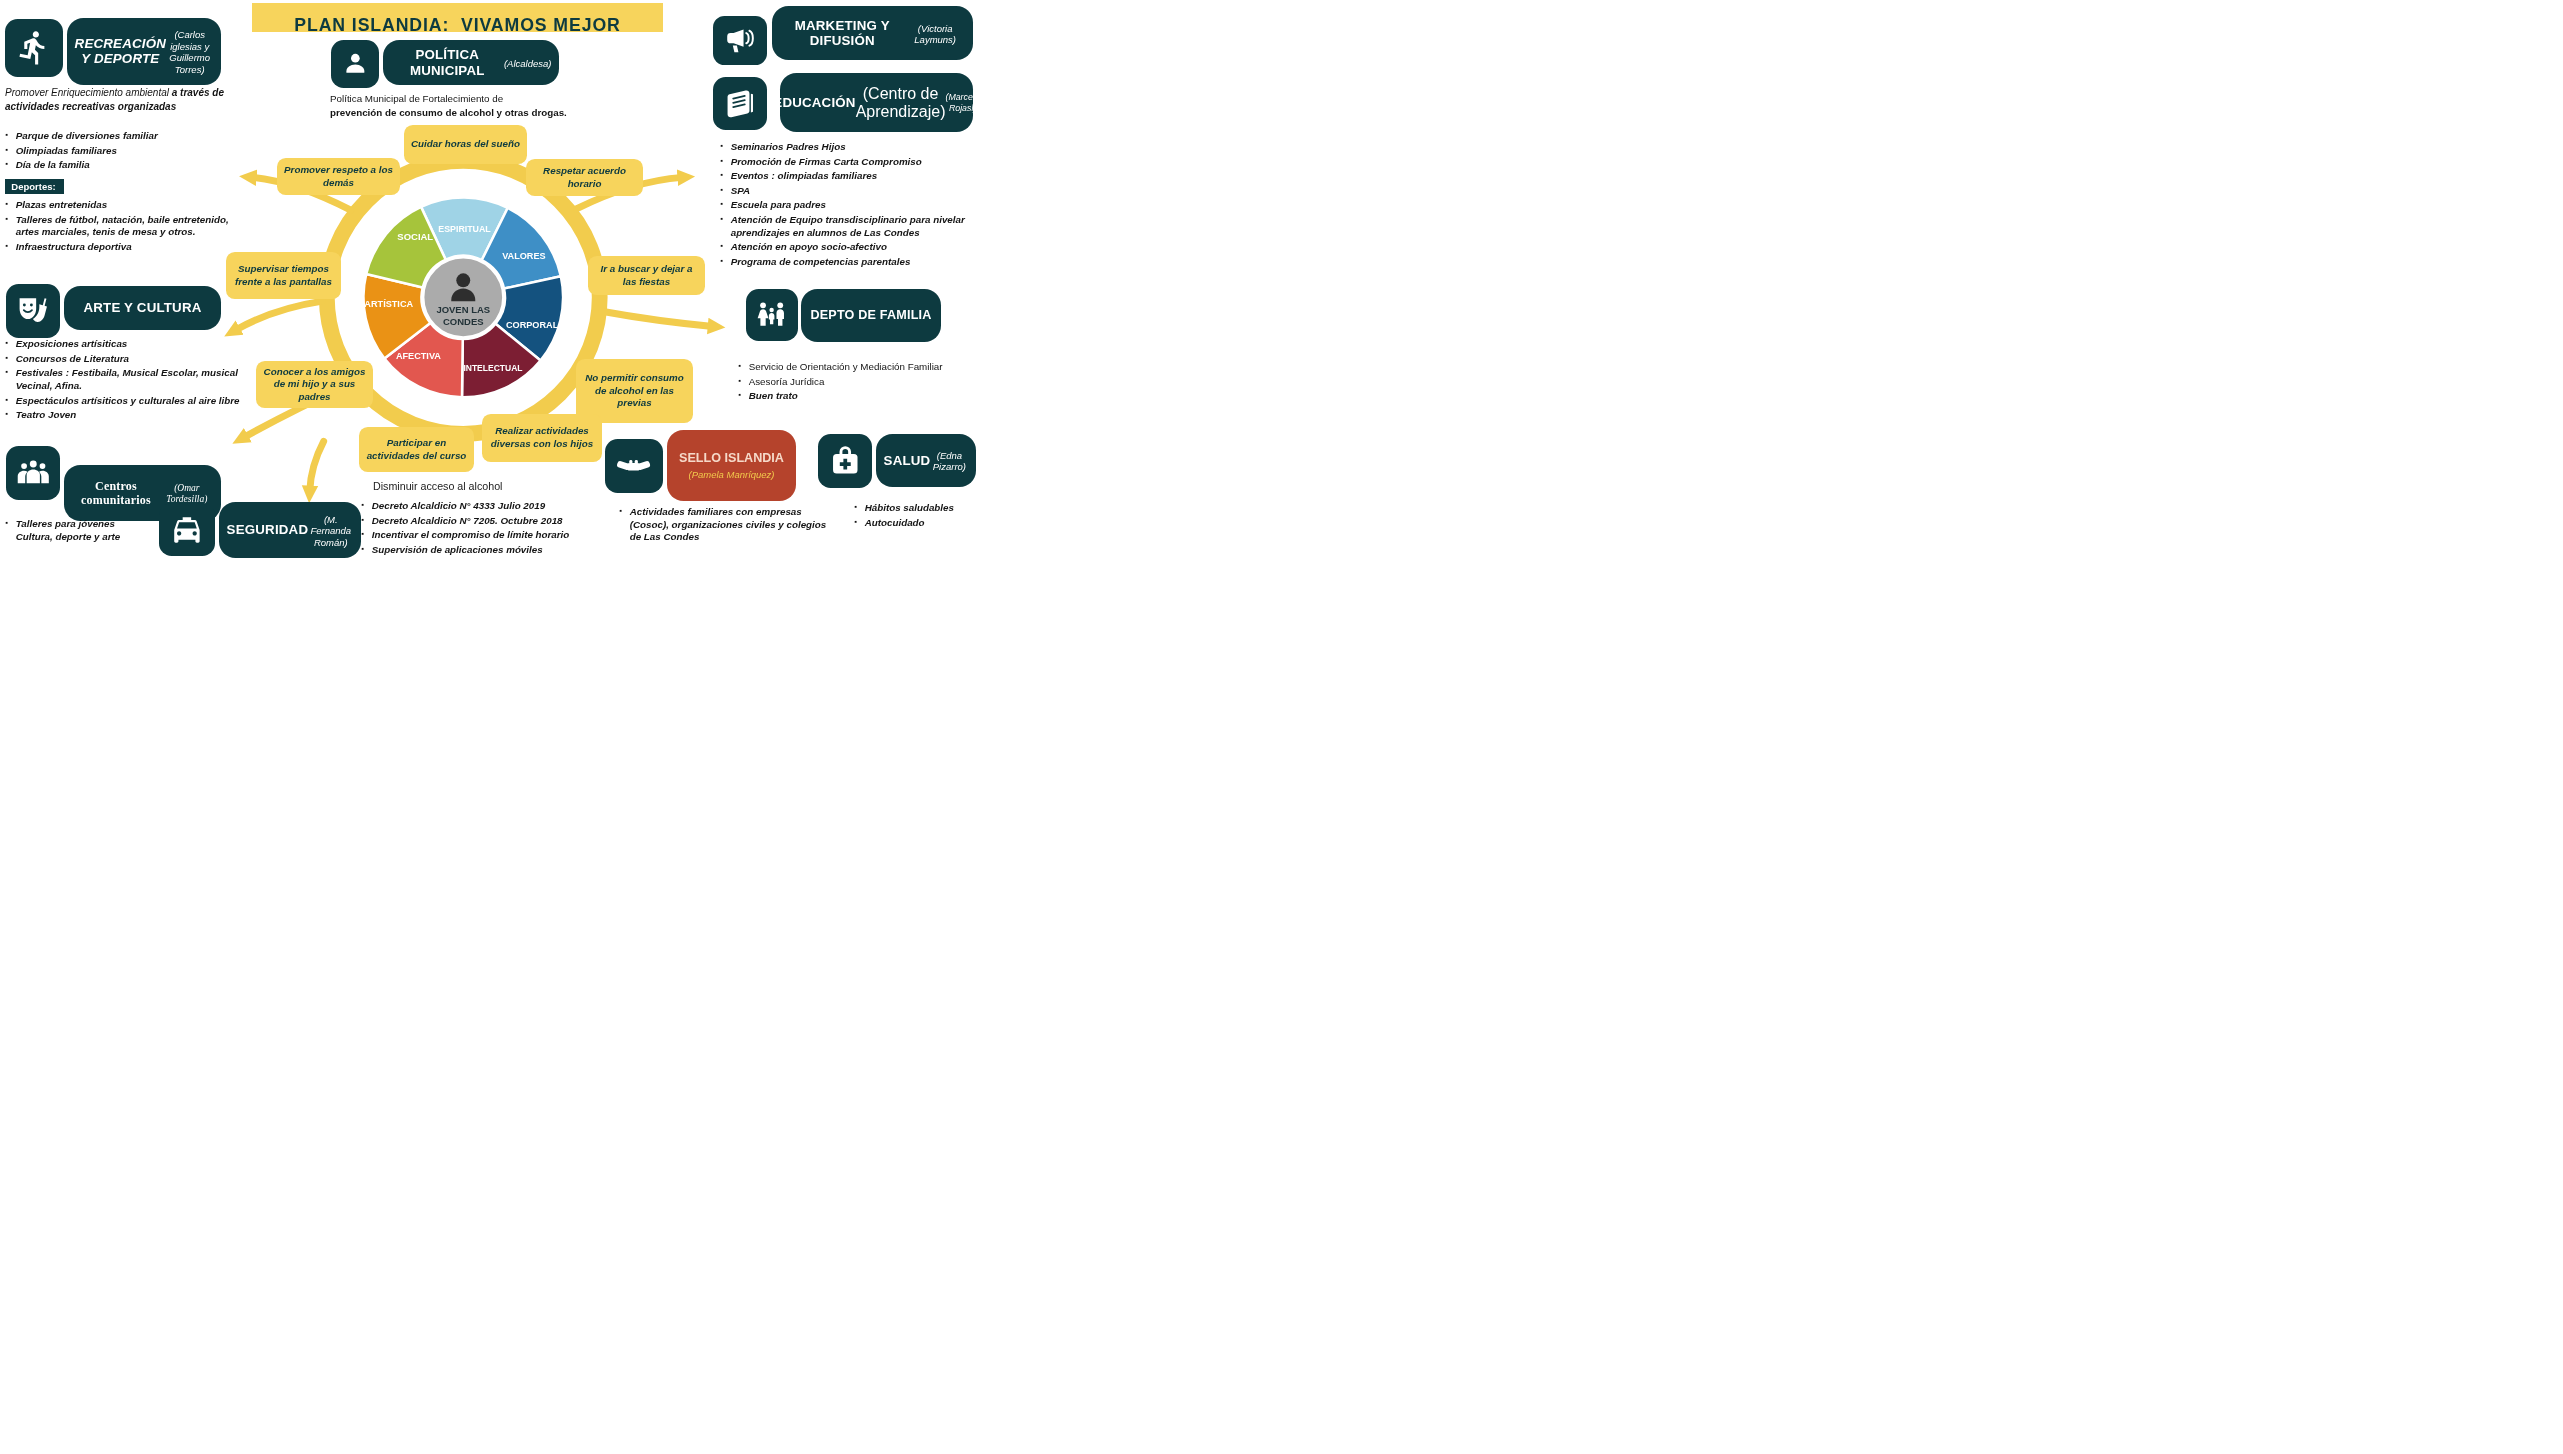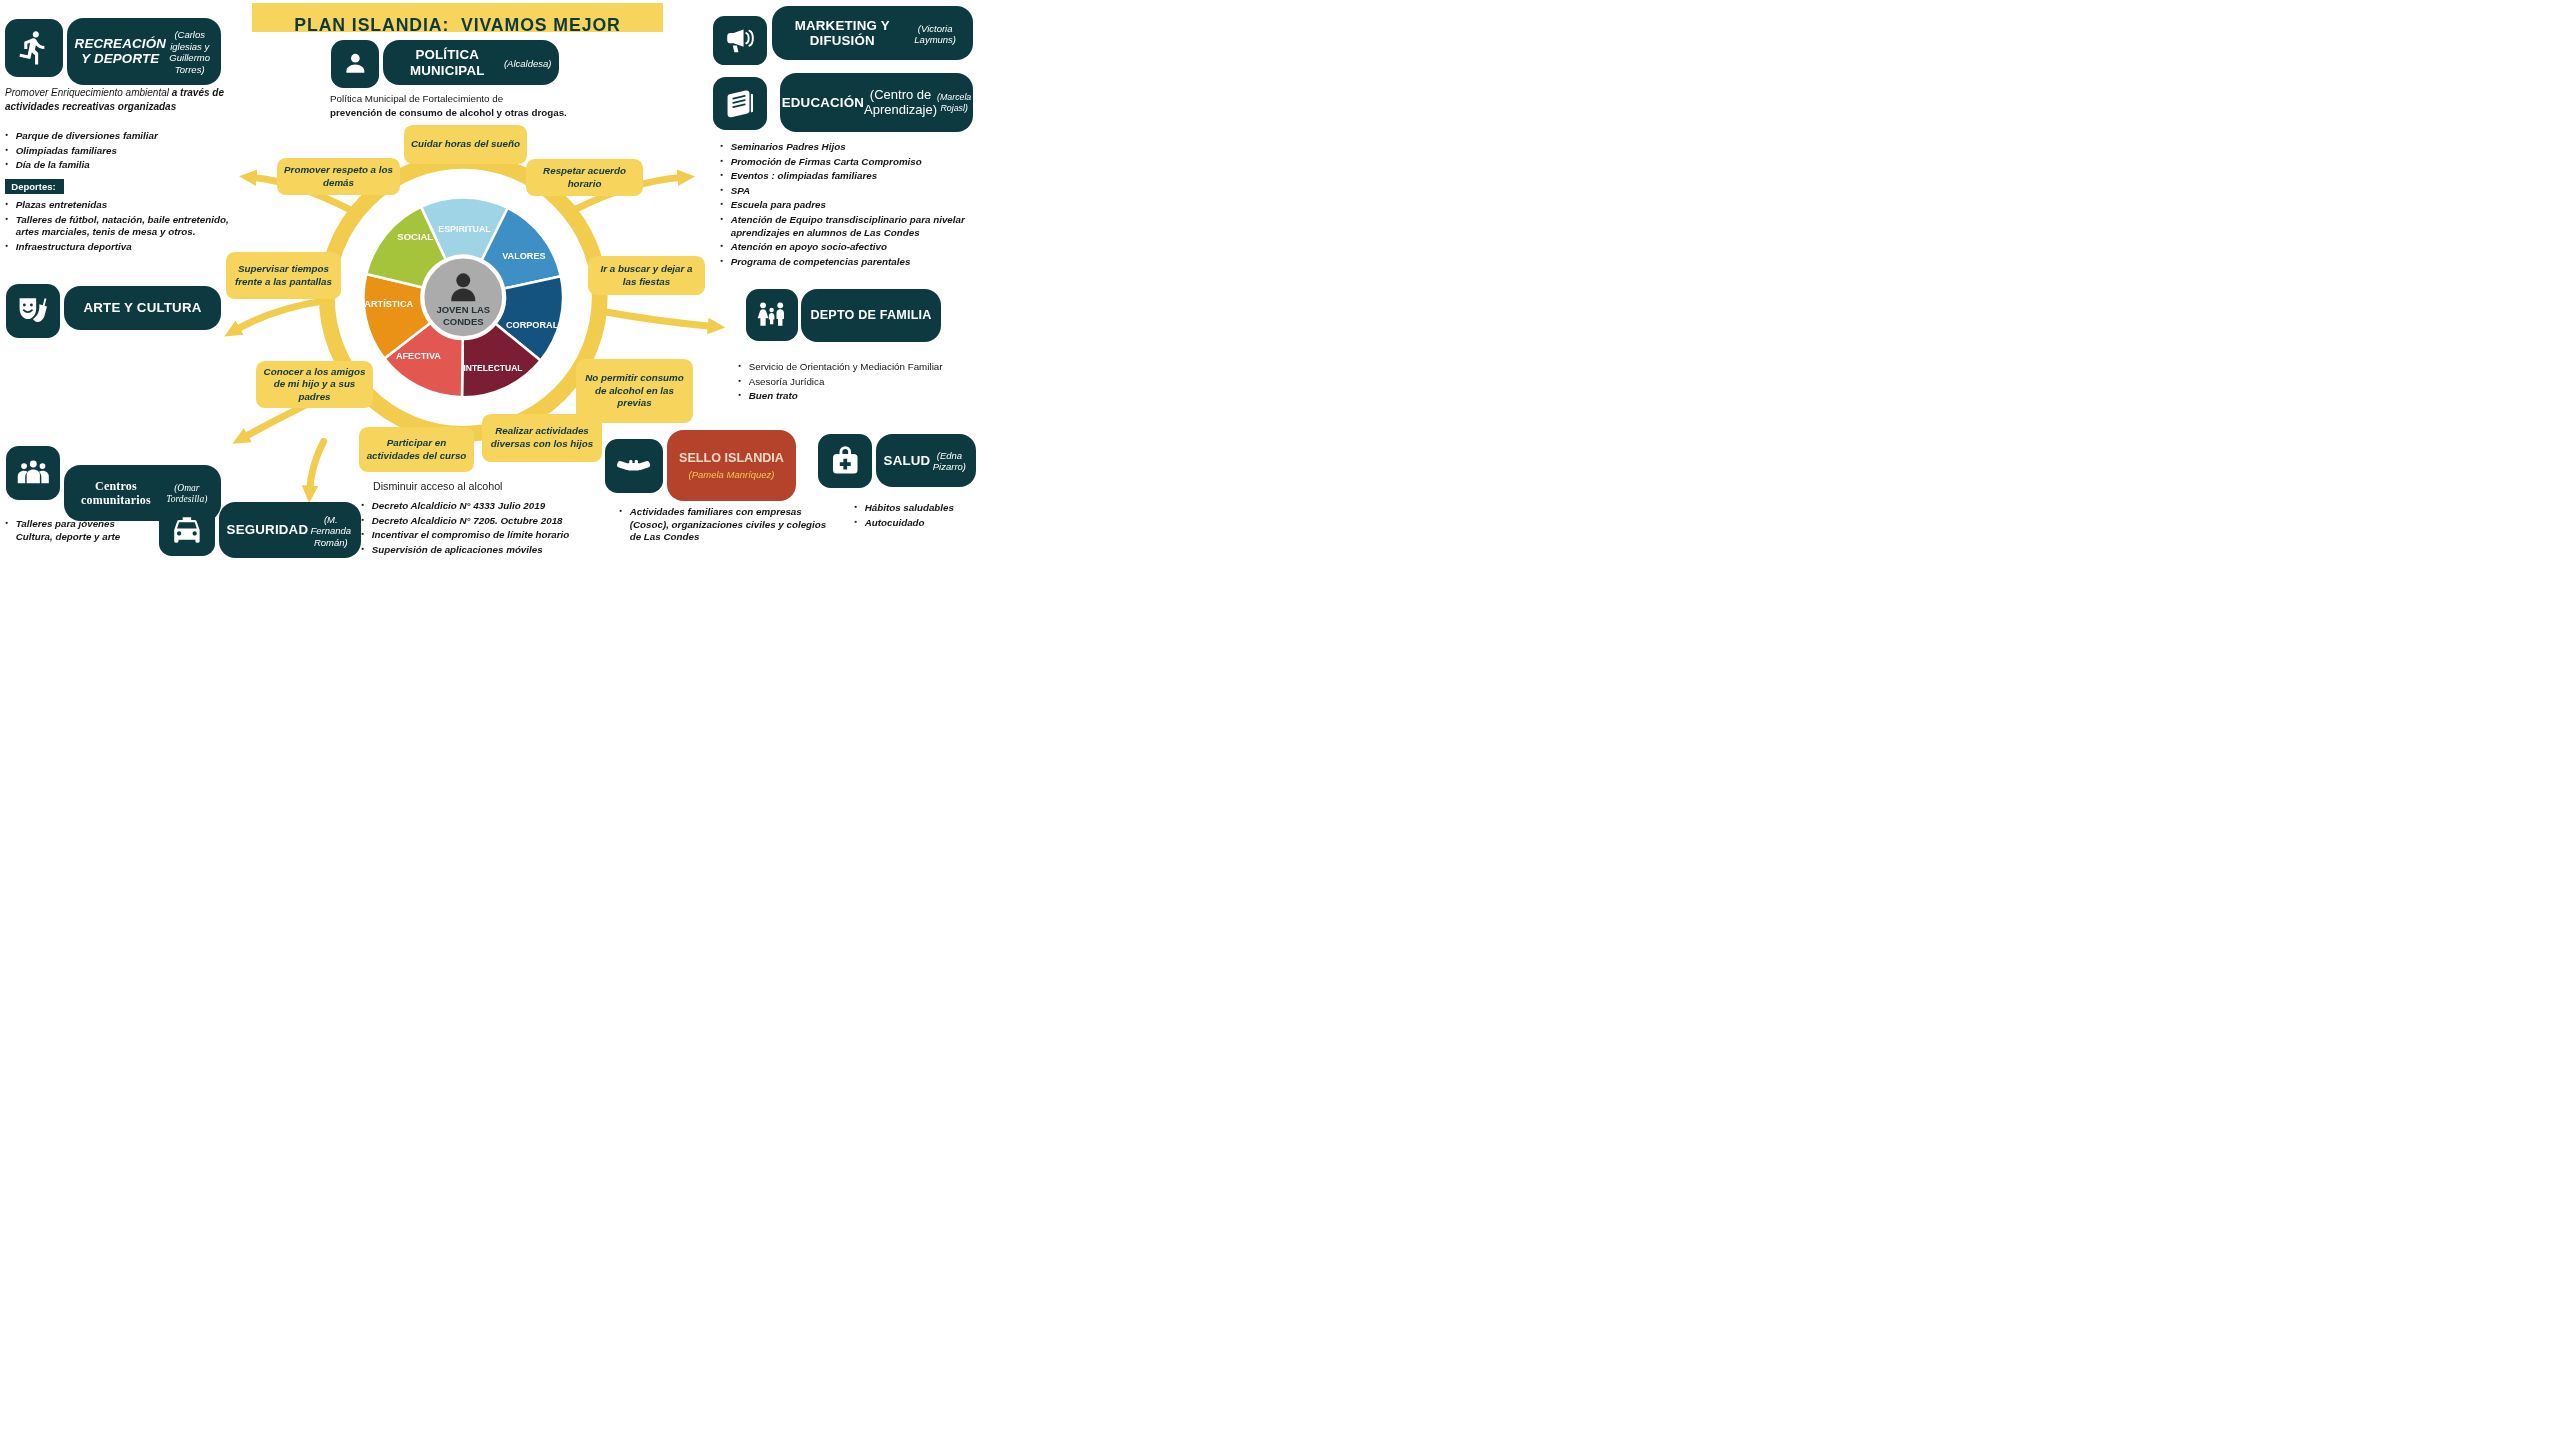--- a/index.html
+++ b/index.html
@@ -16,21 +16,21 @@
             display:flex;align-items:center;justify-content:center;z-index:3;}
   .titlebar h1{font-size:17.7px;color:var(--dark);letter-spacing:0.9px;font-weight:bold;white-space:pre;margin-top:17px;}
 
   .iconbox{position:absolute;background:var(--dark);border-radius:12.6px;display:flex;align-items:center;justify-content:center;z-index:4;}
   .iconbox svg{width:64%;height:64%;}
 
   .darkbox{position:absolute;background:var(--dark);border-radius:16.4px;color:#fff;display:flex;flex-direction:row;
            align-items:center;justify-content:center;text-align:center;padding:5px 7.6px;z-index:4;}
   .darkbox .t{font-weight:bold;font-size:13.3px;letter-spacing:0.2px;line-height:1.18;}
   .darkbox .s{font-style:italic;font-size:9.5px;margin-top:1.9px;line-height:1.2;}
-  .darkbox .s2{font-size:13px;margin-top:1.3px;line-height:1.15;}
+  .darkbox .s2{font-size:16px;margin-top:1.3px;line-height:1.15;}
 
   .blist{position:absolute;list-style:none;z-index:4;}
   .blist li{position:relative;padding-left:10.7px;margin:1.9px 0;font-size:9.8px;line-height:1.3;color:#151515;
             font-weight:bold;font-style:italic;}
   .blist li::before{content:"▪";position:absolute;left:0.6px;top:0;font-size:7.6px;color:#151515;}
   .blist li.reg{font-weight:normal;font-style:normal;}
   .blist li.strong{font-weight:bold;font-style:italic;}
 
   .callout{position:absolute;background:var(--yellow);border-radius:8.8px;display:flex;align-items:center;justify-content:center;
            text-align:center;font-weight:bold;font-style:italic;color:var(--dark);font-size:9.8px;line-height:1.28;
@@ -96,20 +96,27 @@
       <circle cx="5.8" cy="7.6" r="1" fill="#0d3a40"></circle>
       <circle cx="10.7" cy="7.6" r="1" fill="#0d3a40"></circle>
       <path d="M5.4 11.2c1.6 1.8 4.1 1.8 5.7 0" stroke="#0d3a40" stroke-width="1.2" fill="none" stroke-linecap="round"></path>
       <path fill="#fff" d="M16.2 7.2l5.3 1.4-1.6 6.2c-.9 3.2-3.2 5.2-5.6 4.5-1-.3-1.9-1-2.5-2 2.7-1.5 4.4-4.6 4.4-8.2z"></path>
       <path d="M20.5 3.2l-1.8 6.9" stroke="#fff" stroke-width="1.3"></path>
     </svg>
   </div>
   <div class="darkbox" style="left:64px;top:286px;width:157px;height:44px;">
     <div class="t">ARTE Y CULTURA</div>
   </div>
+  <ul class="blist" style="left:5px;top:336px;width:236px;">
+      <li>Exposiciones artísiticas</li>
+      <li>Concursos de Literatura</li>
+      <li>Festivales : Festibaila, Musical Escolar, musical Vecinal, Afina.</li>
+      <li>Espectáculos artísiticos y culturales al aire libre</li>
+      <li>Teatro Joven</li>
+    </ul>
 
   <div class="iconbox" style="left:6.3px;top:446px;width:54px;height:54px;">
     <svg viewBox="0 0 24 24" fill="#fff">
       <circle cx="12" cy="5.6" r="2.4"></circle>
         <circle cx="5.6" cy="7" r="2"></circle>
         <circle cx="18.4" cy="7" r="2"></circle>
       <path d="M12 9.4c2.6 0 4.6 1.7 4.6 3.8V19H7.4v-5.8c0-2.1 2-3.8 4.6-3.8z"></path>
       <path d="M5.6 10.2c.9 0 1.7.3 2.4.7-1 1-1.6 2.2-1.6 3.5V19H1.2v-5c0-2.1 1.9-3.8 4.4-3.8z"></path>
       <path d="M18.4 10.2c2.5 0 4.4 1.7 4.4 3.8v5h-5.2v-4.6c0-1.3-.6-2.5-1.6-3.5.7-.4 1.5-.7 2.4-.7z"></path>
     </svg>

